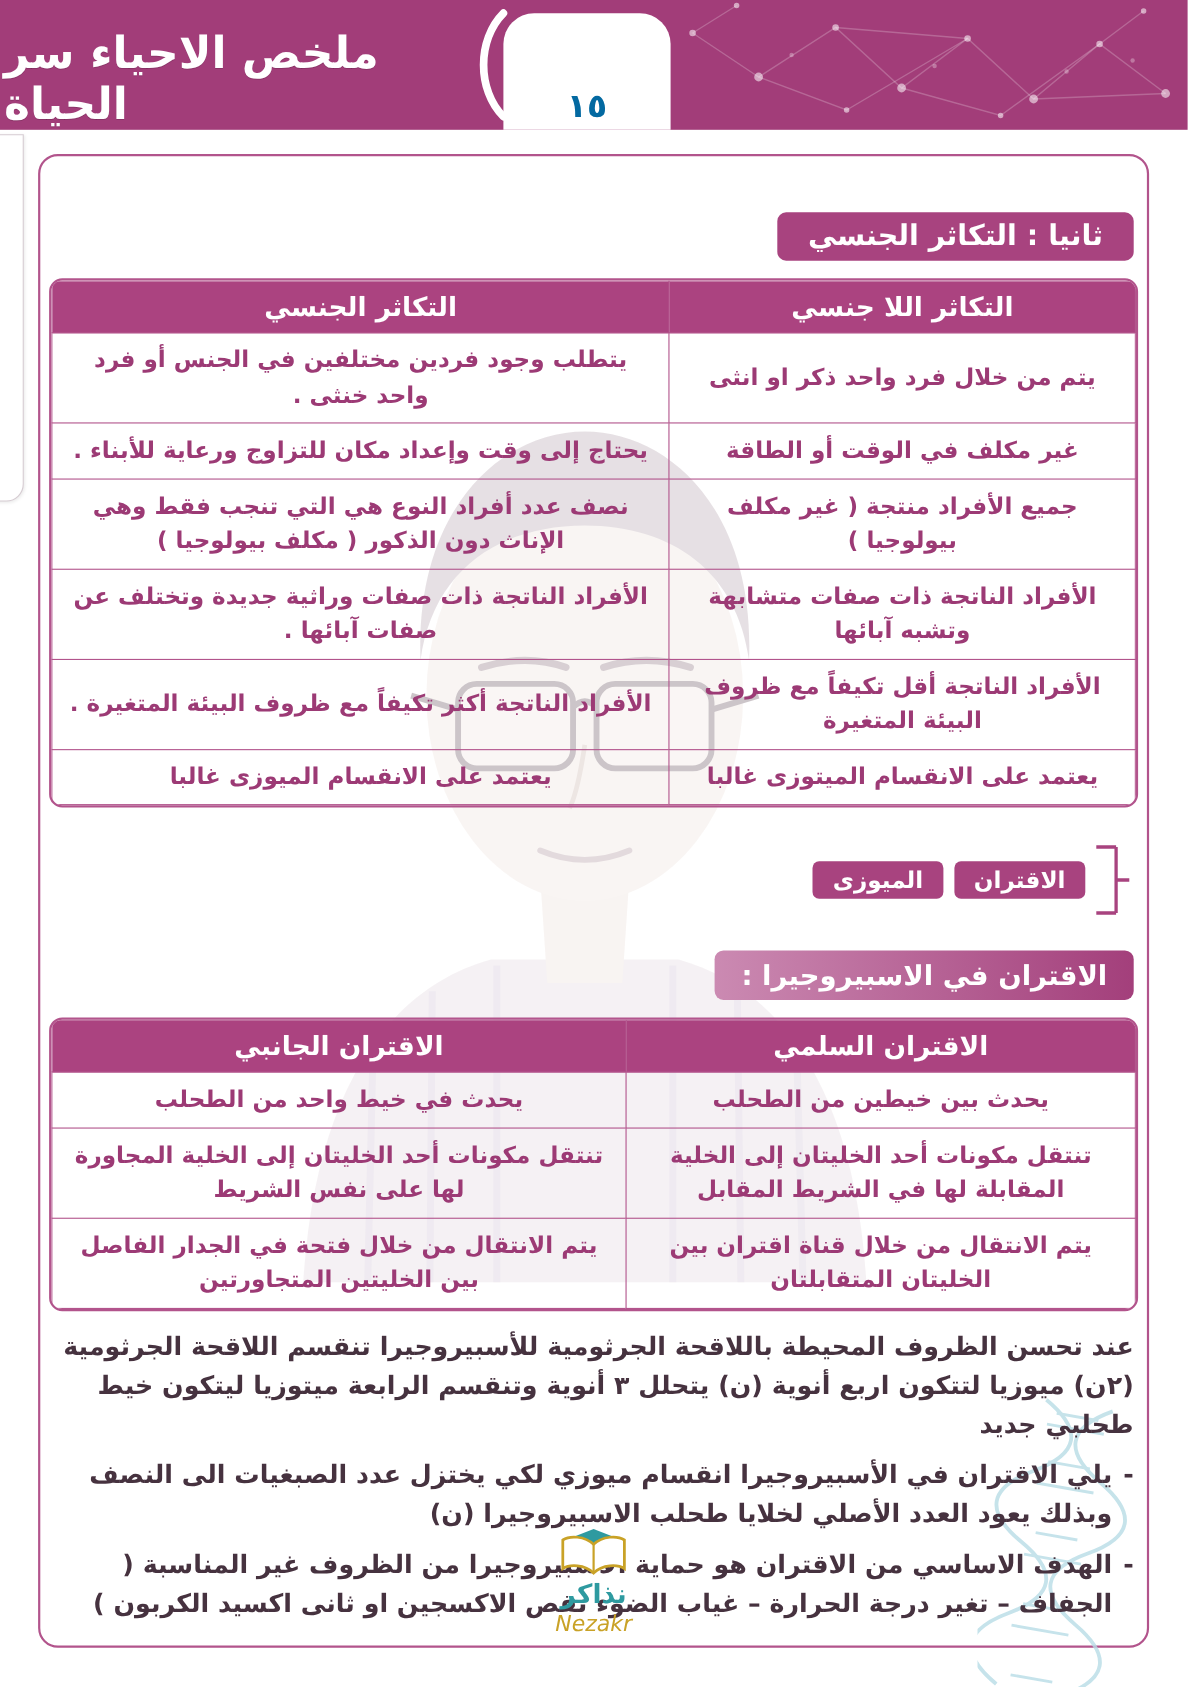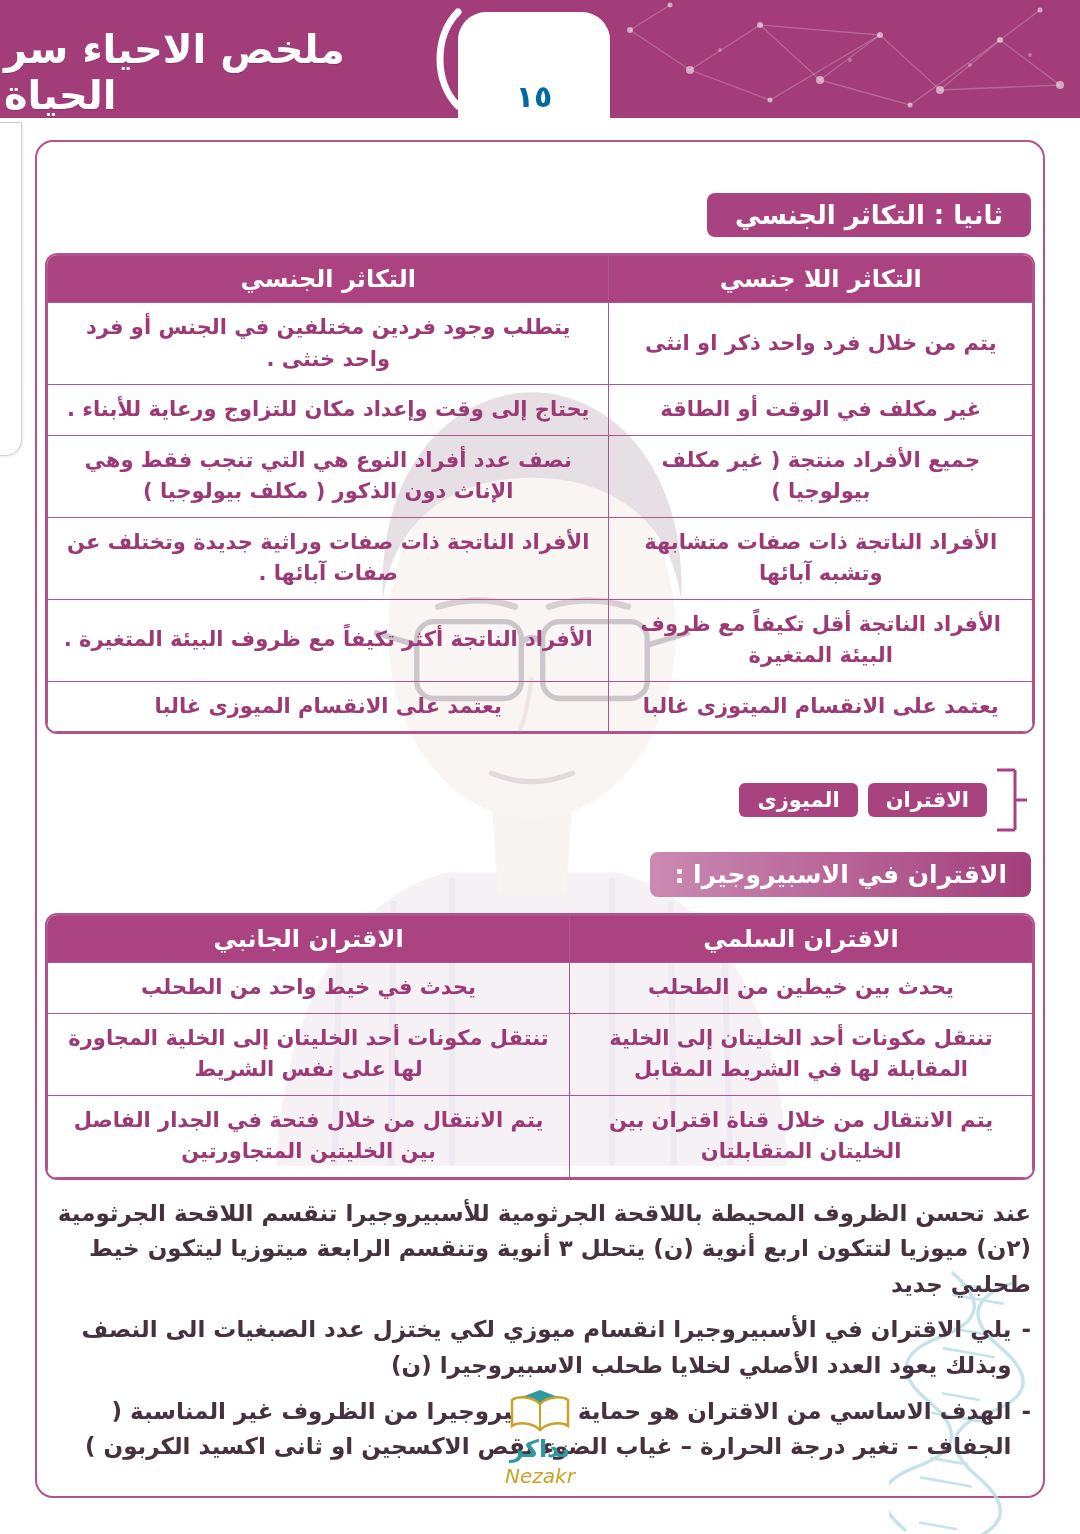--- a/index.html
+++ b/index.html
@@ -24,21 +24,21 @@
   
   .panel { position:absolute; left:35px; top:140px; width:1010px; height:1358px;
            border:2px solid #b2548c; border-radius:18px; padding:11px 8px; background:transparent; }
   .panel > * { position:relative; z-index:1; }
   .watermark { position:absolute; left:175px; top:105px; z-index:0; opacity:.45; }
   .dna { position:absolute; right:14px; top:1095px; z-index:0; opacity:.8; }
 
   .badge { width:fit-content; color:#fff; font-weight:bold; border-radius:8px;
            display:flex; align-items:center; justify-content:center; }
   .badge1 { margin:40px 4px 0 auto; background:#a8437f; font-size:26px; padding:7px 28px; }
-  .badge2 { margin:8px 4px 0 auto; background:linear-gradient(to left,#a33f7b,#cb8ab2);
+  .badge2 { margin:20px 4px 0 auto; background:linear-gradient(to left,#a33f7b,#cb8ab2);
             font-size:25px; padding:8px 24px;text-align:center; }
 
   .tbl-wrap { border:2px solid #b2548c; border-radius:12px; overflow:hidden; margin-top:16px; }
   table { width:100%; border-collapse:collapse; }
   th { background:#ab4380; color:#fff; font-size:24px; font-weight:bold; padding:9px 6px; border:1px solid #b2548c; }
   td { border:1px solid #b2548c; color:#9c3a75; font-weight:bold; font-size:21px;
        text-align:center; padding:9px 14px; line-height:1.5; }
   .t1 .col-r { width:43%; } .t1 .col-l { width:57%; }
   .t2 .col-r { width:47%; } .t2 .col-l { width:53%; }
 

